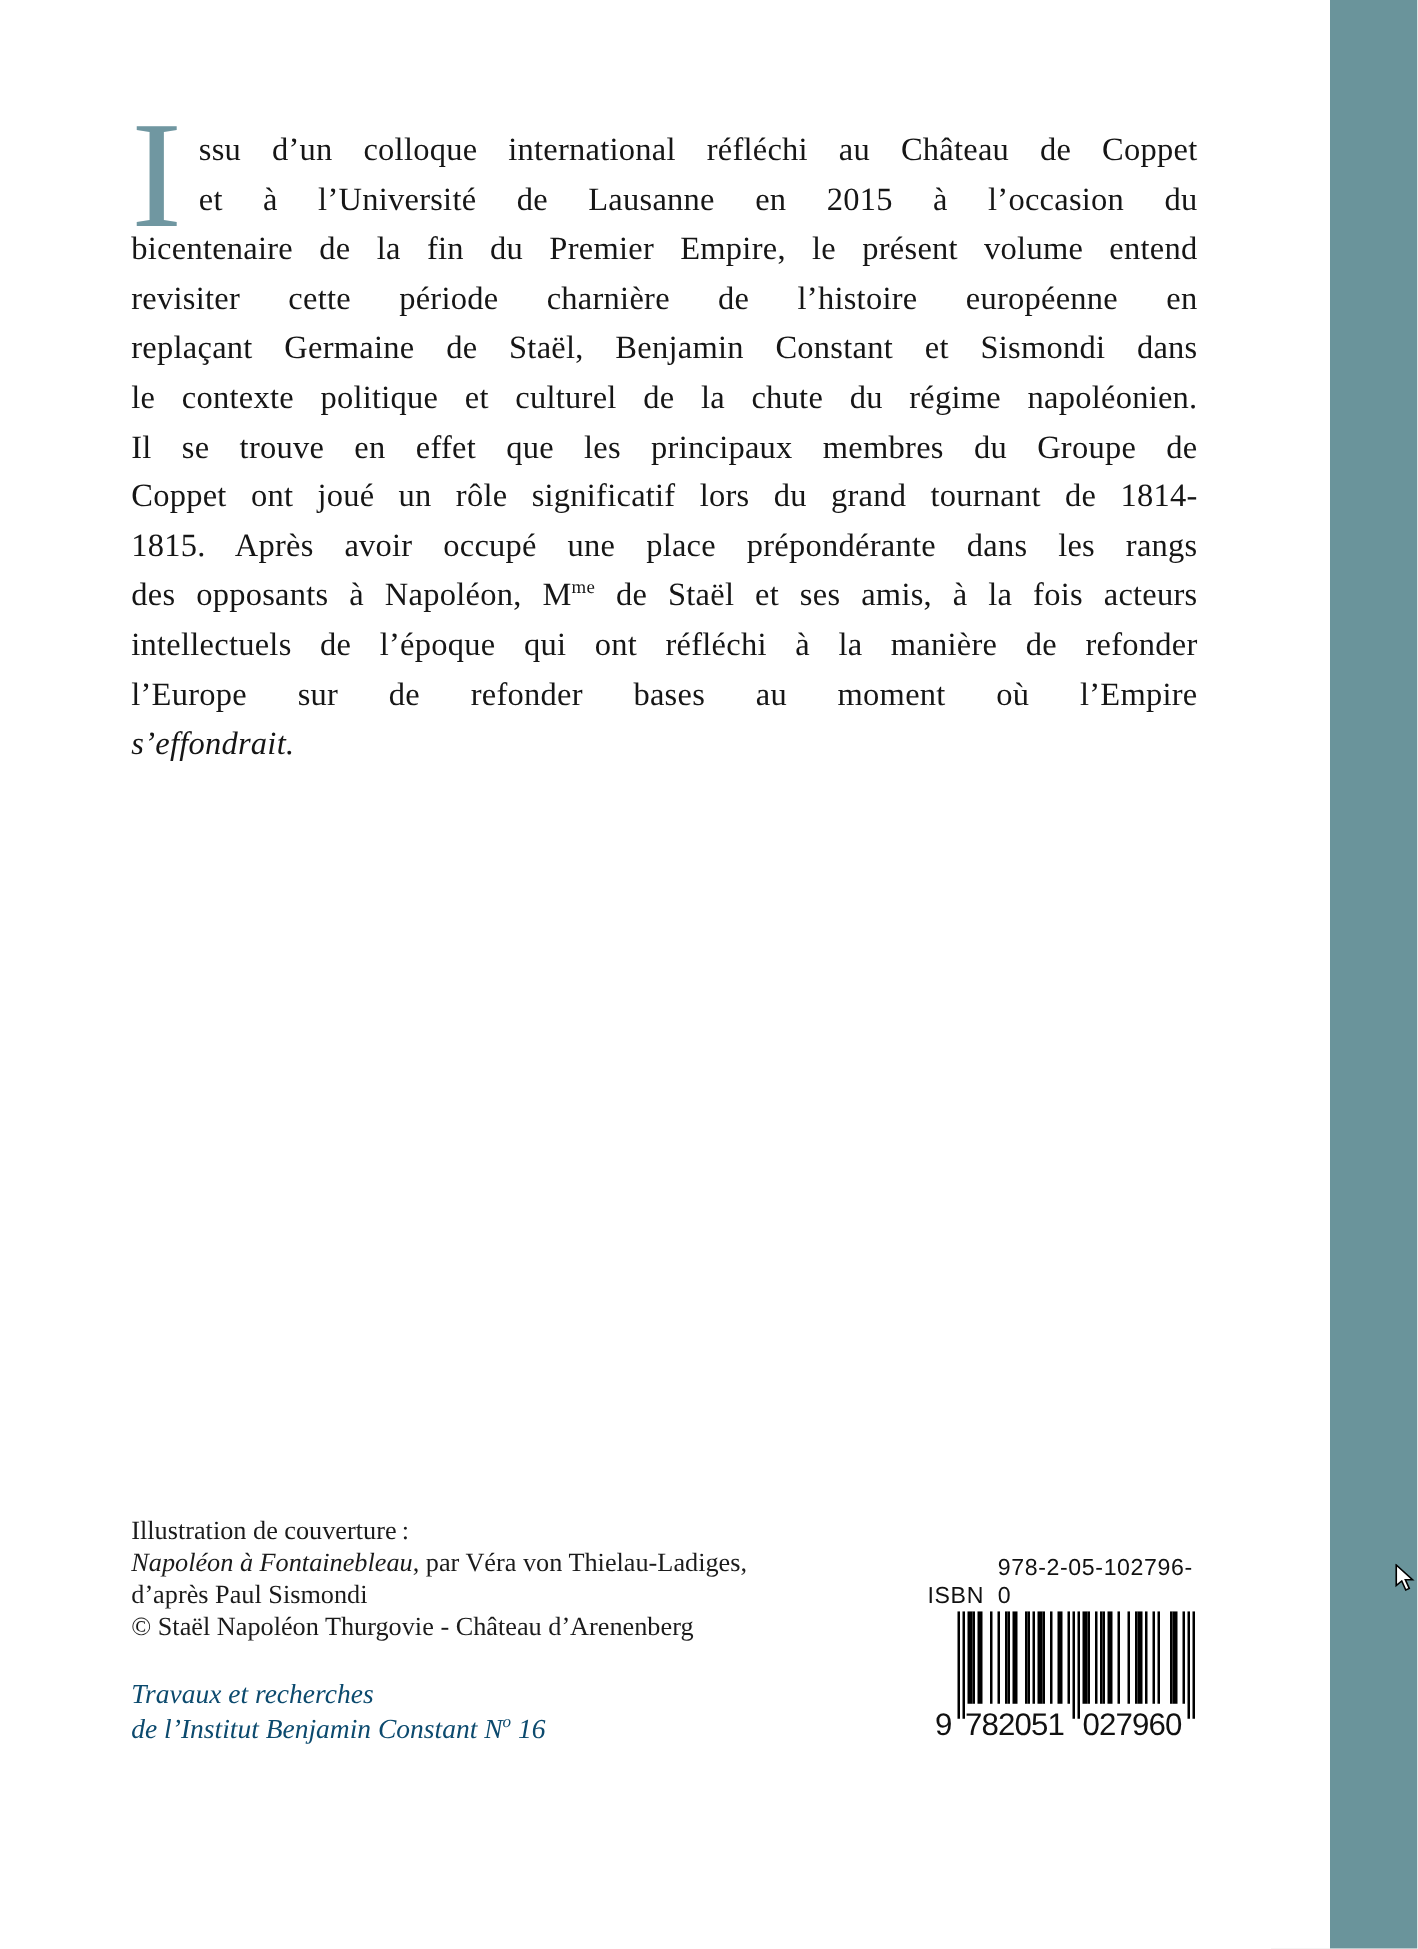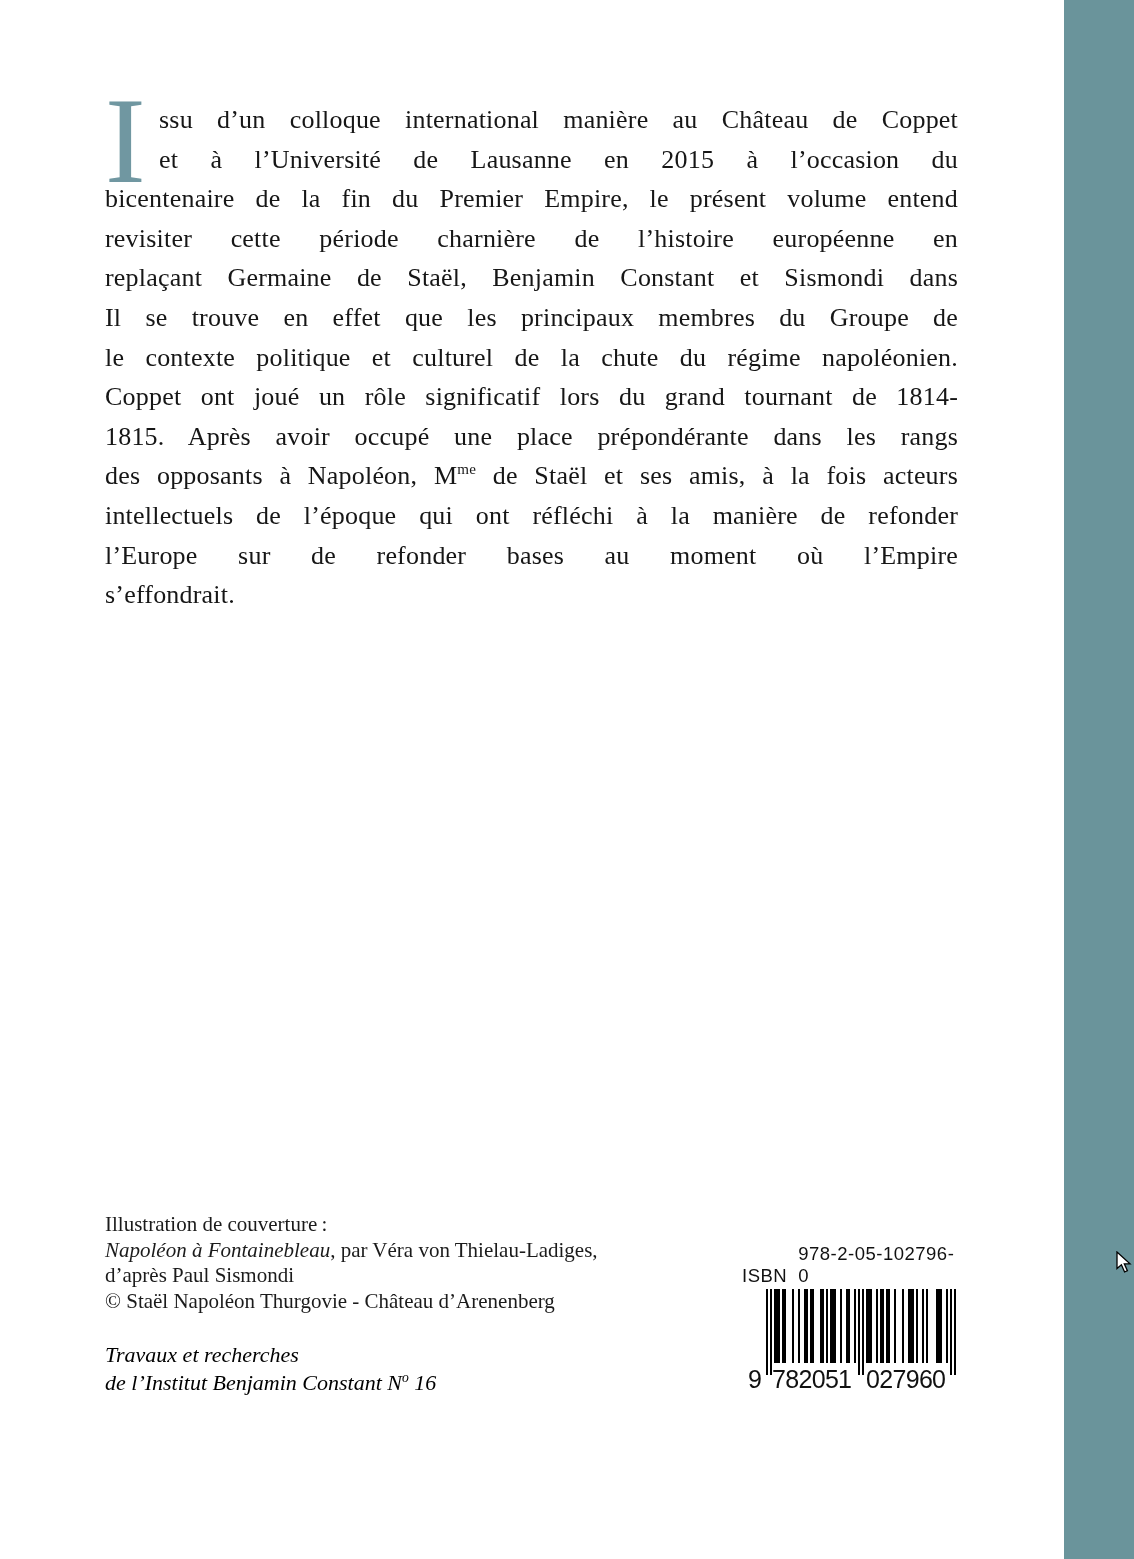--- a/index.html
+++ b/index.html
@@ -12,27 +12,27 @@
   
   .blurb{position:absolute;left:105px;top:100px;width:853px;}
   .dropcap{
     float:left;width:42px;height:76px;margin:3px 12px 0 0;
     font-size:122px;line-height:76px;color:#7097a1;overflow:visible;
   }
   .bl{
     font-size:26px;line-height:39.6px;height:39.6px;
     text-align:justify;text-align-last:justify;letter-spacing:.2px;white-space:nowrap;
   }
-  .bl.last{text-align-last:left;white-space:normal;}
+  .bl.last{text-align-last:left;white-space:normal;font-style:italic;}
   .bl sup{font-size:58%;line-height:0;vertical-align:super;}
 
   
   .credits{position:absolute;left:105px;top:1212px;font-size:21px;line-height:25.5px;color:#1b1b1b;}
   .credits .cl{height:25.5px;}
-  .series{position:absolute;left:105px;top:1341px;font-size:22px;line-height:27.5px;font-style:italic;color:#000000;}
+  .series{position:absolute;left:105px;top:1341px;font-size:22px;line-height:27.5px;font-style:italic;color:#0c4a6e;}
   .series .cl{height:27.5px;}
   .cl sup{font-size:62%;line-height:0;vertical-align:super;}
 
   
   .barcode{position:absolute;left:742px;top:1263px;width:220px;background:#ffffff;}
   .isbn-row{
     font-family:"Liberation Sans",sans-serif;font-size:18.5px;color:#111;
     display:flex;justify-content:center;gap:11px;letter-spacing:.5px;height:24px;align-items:flex-end;
   }
   .bars-svg{display:block;margin-top:2px;}
@@ -44,27 +44,27 @@
 </head>
 <body>
 
 <div class="page">
 
   <div class="stripe"></div>
 
   <div class="blurb">
     <div class="dropcap">I</div>
     <div id="blurb-lines">
-        <div class="bl">ssu d’un colloque international manière au Château de Coppet</div>
+        <div class="bl">ssu d’un colloque international réfléchi au Château de Coppet</div>
         <div class="bl">et à l’Université de Lausanne en 2015 à l’occasion du</div>
         <div class="bl">bicentenaire de la fin du Premier Empire, le présent volume entend</div>
         <div class="bl">revisiter cette période charnière de l’histoire européenne en</div>
         <div class="bl">replaçant Germaine de Staël, Benjamin Constant et Sismondi dans</div>
+        <div class="bl">le contexte politique et culturel de la chute du régime napoléonien.</div>
         <div class="bl">Il se trouve en effet que les principaux membres du Groupe de</div>
-        <div class="bl">le contexte politique et culturel de la chute du régime napoléonien.</div>
         <div class="bl">Coppet ont joué un rôle significatif lors du grand tournant de 1814-</div>
         <div class="bl">1815. Après avoir occupé une place prépondérante dans les rangs</div>
         <div class="bl">des opposants à Napoléon, M<sup>me</sup> de Staël et ses amis, à la fois acteurs</div>
         <div class="bl">intellectuels de l’époque qui ont réfléchi à la manière de refonder</div>
         <div class="bl">l’Europe sur de refonder bases au moment où l’Empire</div>
         <div class="bl last">s’effondrait.</div>
       </div>
   </div>
 
   <div class="credits" id="credits-lines">

